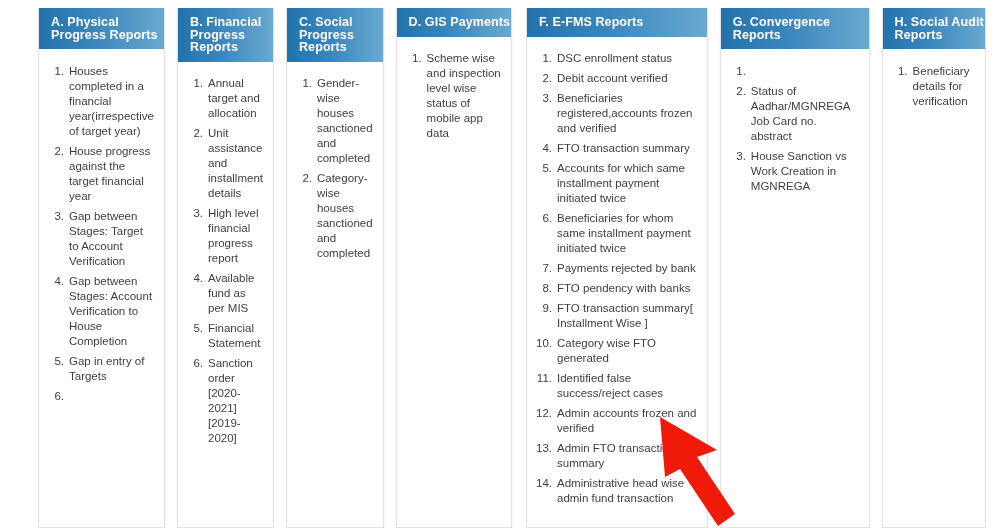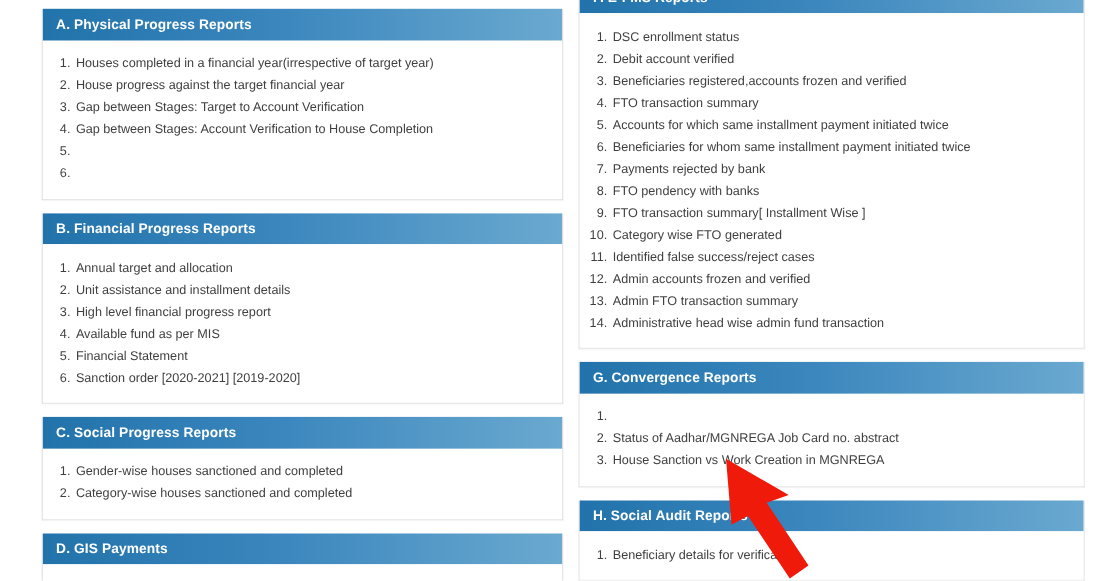--- a/index.html
+++ b/index.html
@@ -26,21 +26,21 @@
     left: 0;
     width: 1000px;
     height: 528px;
     display: flex;
     gap: 14px;
     padding: 8px 16px 0 38px;
   }
 
   .col {
     display: flex;
-    flex-direction: column;
+    flex-direction: row;
     gap: 12px;
   }
 
   .col-left  { width: 474px; flex: 0 0 474px; }
   .col-right { width: 460px; flex: 0 0 460px; justify-content: flex-end; }
 
   
   .panel {
     background: #ffffff;
     border: 1px solid #e2e2e2;
@@ -127,20 +127,21 @@
               <li>
                 <span class="li-num">3.</span>
                 <span class="li-text">Gap between Stages: Target to Account Verification</span>
               </li>
               <li>
                 <span class="li-num">4.</span>
                 <span class="li-text">Gap between Stages: Account Verification to House Completion</span>
               </li>
               <li>
                 <span class="li-num">5.</span>
+                <span class="li-text">Gap in entry of Targets</span>
               </li>
               <li>
                 <span class="li-num">6.</span>
               </li>
             </ol>
           </div>
         </div>
         <div class="panel">
           <div class="panel-head">B. Financial Progress Reports</div>
           <div class="panel-body">

